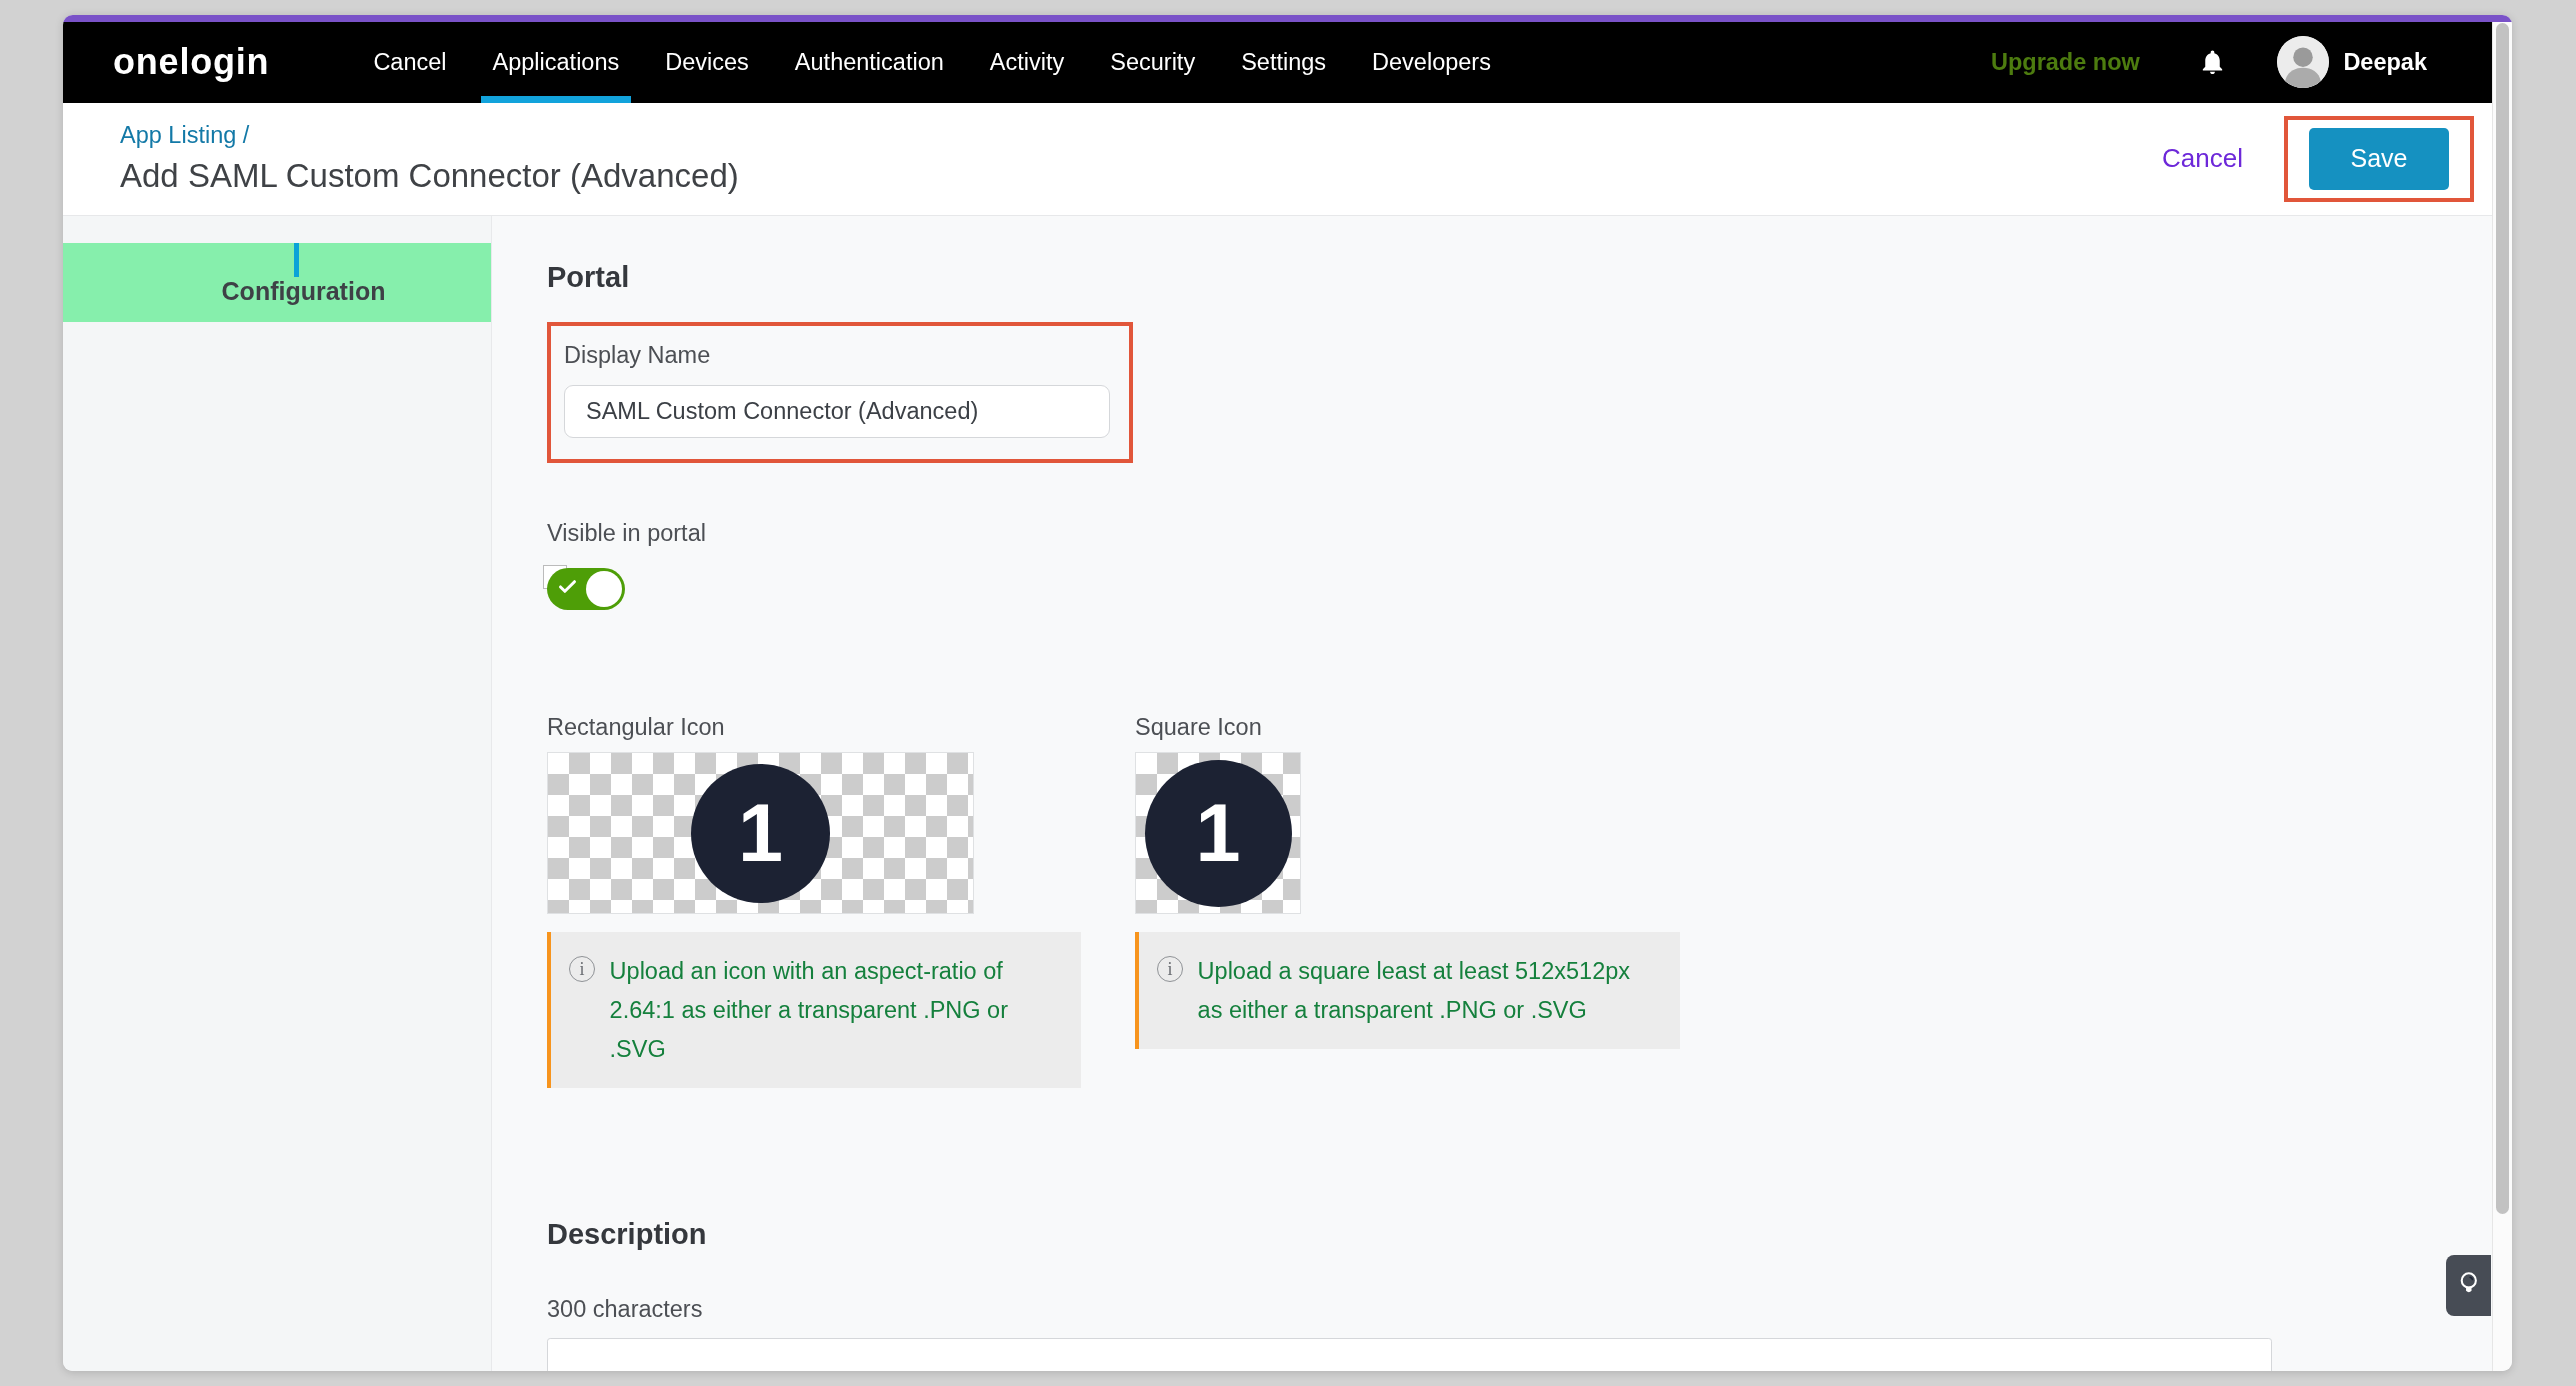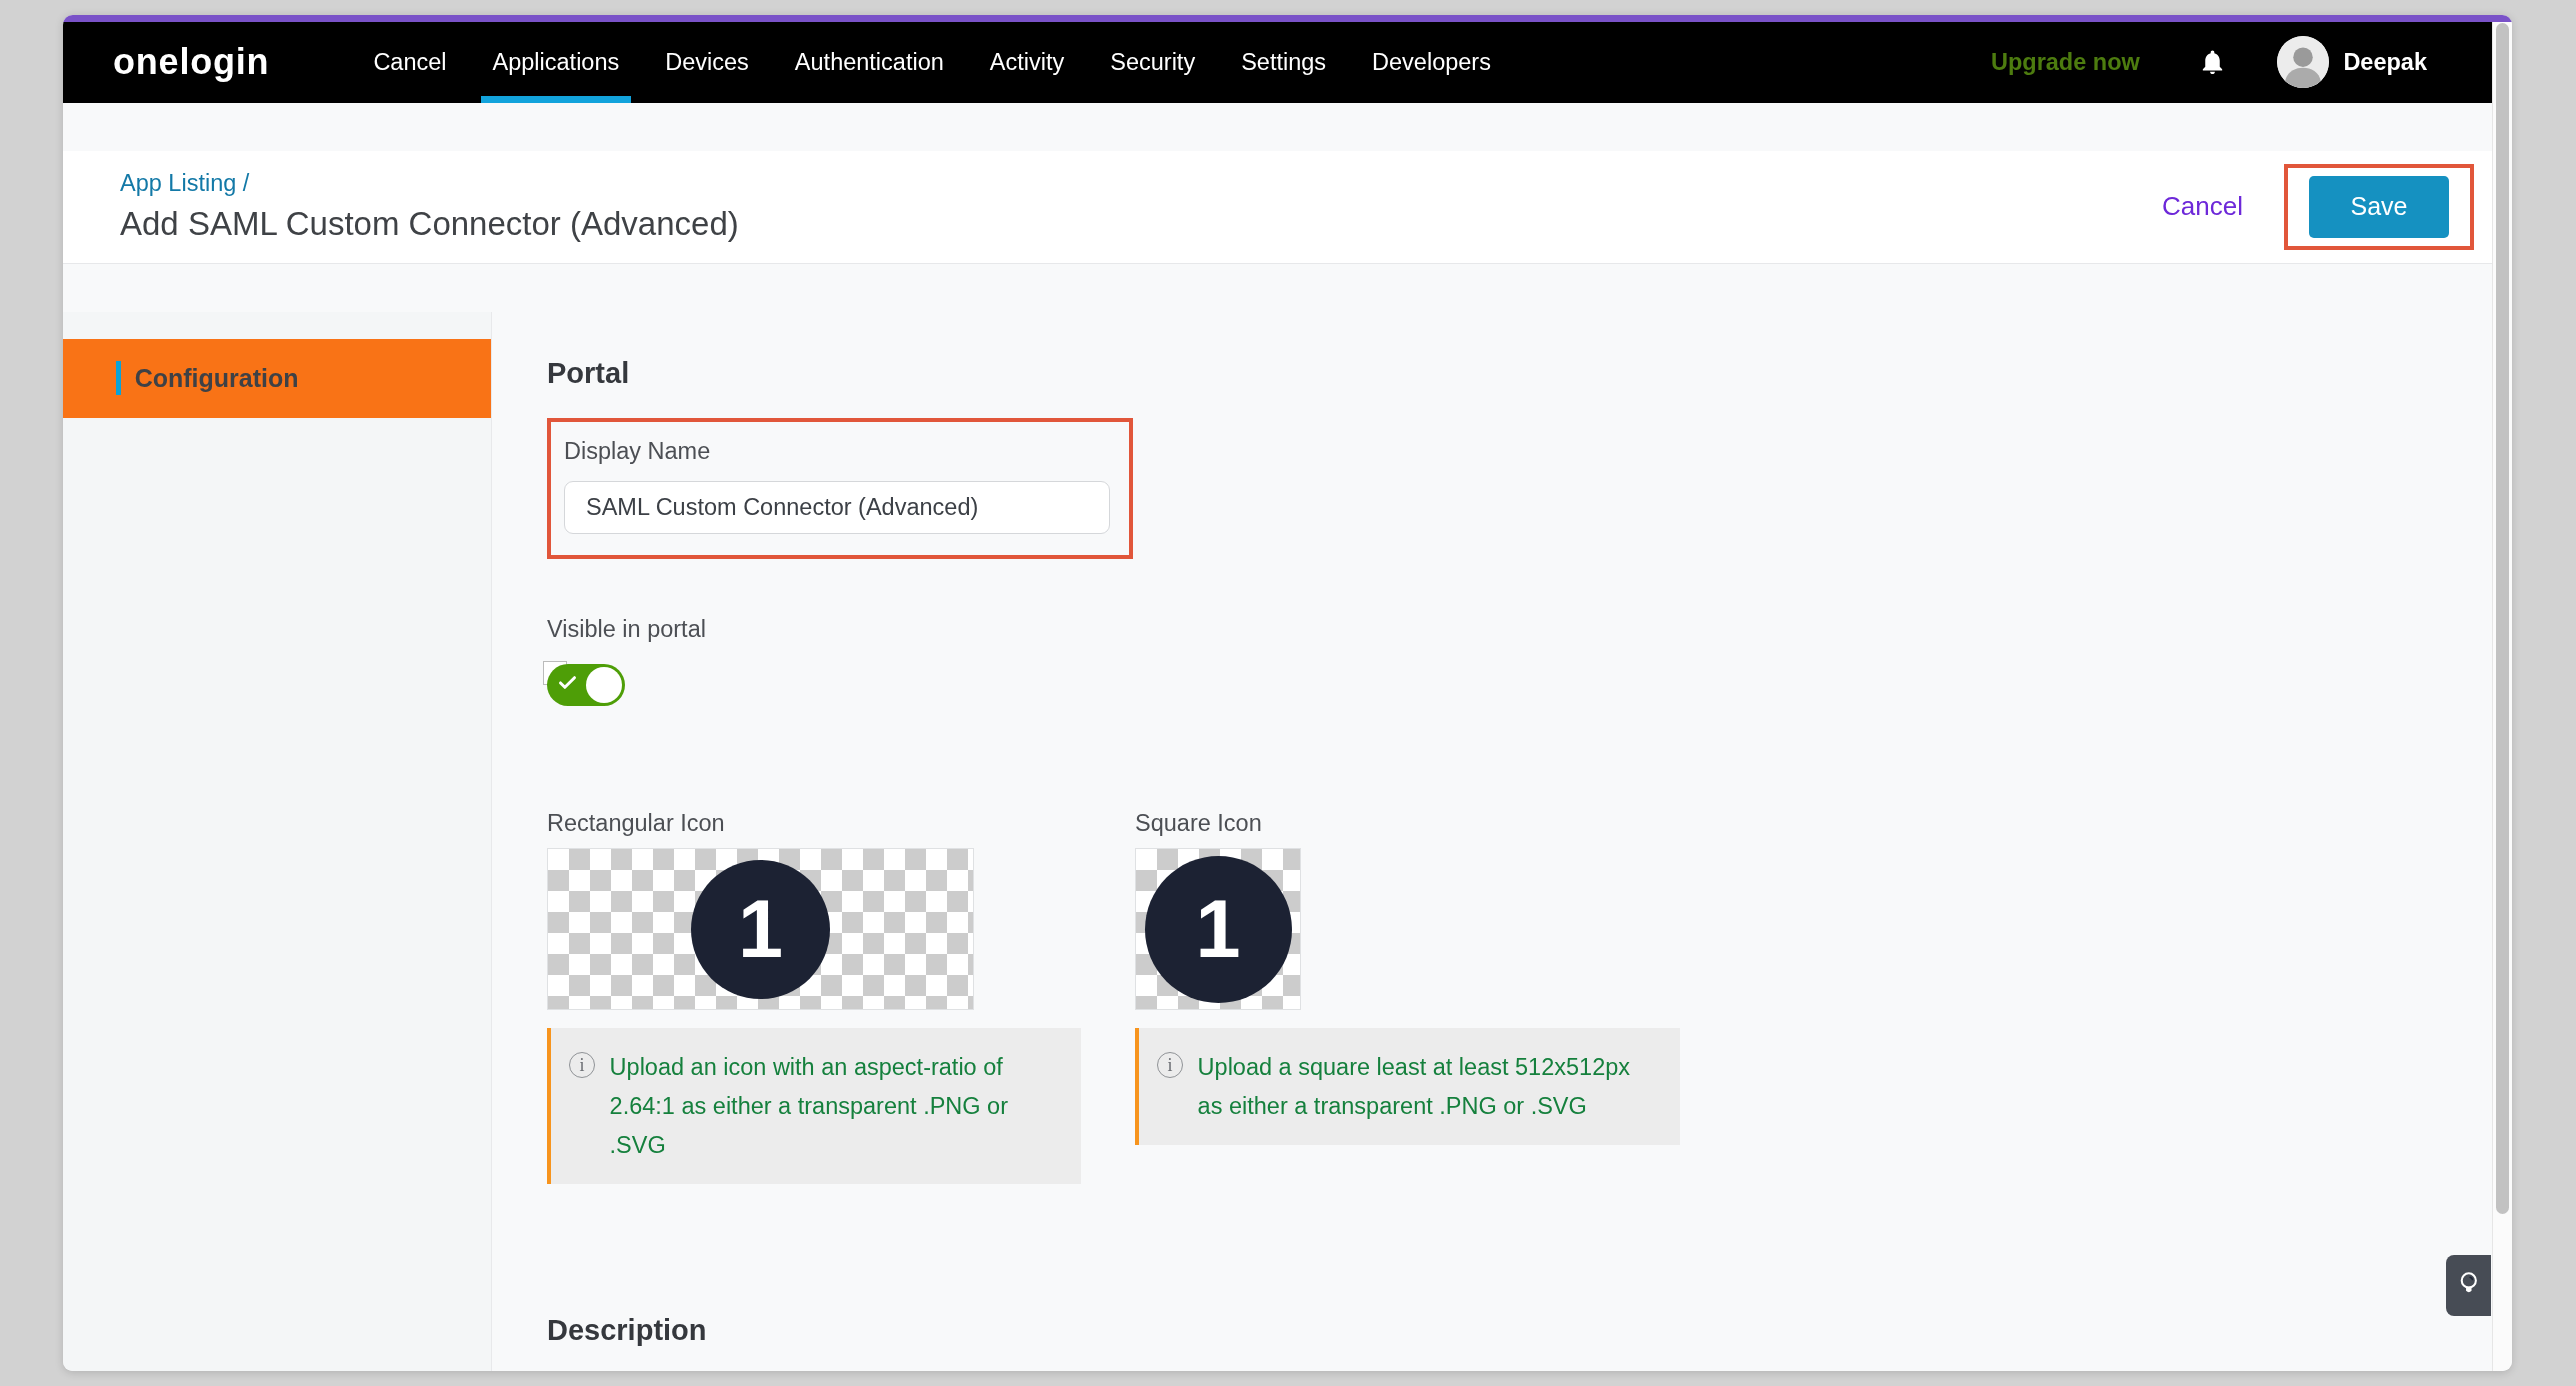--- a/index.html
+++ b/index.html
@@ -3,21 +3,21 @@
 <meta charset="utf-8">
 <style>
   * { margin:0; padding:0; box-sizing:border-box; }
   html,body { width:2576px; height:1386px; background:#d2d2d2; font-family:"Liberation Sans", sans-serif; overflow:hidden; }
 
   .page { position:absolute; left:63px; top:14.6px; width:2449px; height:1356px;
           border-radius:9.7px; overflow:hidden; background:#f8f9fa; display:flex; flex-direction:column;
           box-shadow:0 1.6px 8px rgba(0,0,0,.15); }
   .purple-strip { height:7.3px; background:#7a52c8; flex:0 0 auto; }
   .page-row { flex:1; display:flex; min-height:0; }
-  .content-col { width:2429px; display:flex; flex-direction:column; min-width:0;gap:48px; }
+  .content-col { width:2429px; display:flex; flex-direction:column; min-width:0; }
 
   
   .nav { height:81px; background:#000; display:flex; align-items:center; padding:0 0 0 50px; flex:0 0 auto; }
   .brand { color:#fff; font-size:36px; font-weight:700; letter-spacing:0.8px; margin-right:81px; cursor:pointer; }
   .nav-items { display:flex; height:100%; align-items:center; }
   .nav-item { position:relative; height:100%; display:flex; align-items:center; padding:0 23px; color:#fff; font-size:23.5px; cursor:pointer; }
   .nav-item.active::after { content:""; position:absolute; left:11.3px; right:11.3px; bottom:0; height:7.3px; background:#12a3dc; }
   .nav-right { margin-left:auto; display:flex; align-items:center; padding-right:65px; }
   .upgrade { color:#4d7c0f; font-weight:700; font-size:23.5px; margin-right:58px; cursor:pointer; }
   .bell { width:29px; height:32px; margin-right:50px; cursor:pointer; }
@@ -30,21 +30,21 @@
   .breadcrumb { color:#1379a7; font-size:23.5px; margin-bottom:8px; cursor:pointer; }
   .pg-title { color:#3f4246; font-size:33px; font-weight:400; }
   .header-actions { margin-left:auto; display:flex; align-items:center; padding-right:18px; }
   .cancel-link { color:#6d28d9; font-size:26px; margin-right:41px; cursor:pointer; }
   .save-annotation { border:4.9px solid #e1563a; padding:8px 21px; }
   .save-btn { width:140px; height:62px; background:#1591c1; color:#fff; font-size:25px; border:none; border-radius:4.9px; cursor:pointer; font-family:"Liberation Sans",sans-serif; }
 
   
   .body-row { flex:1; display:flex; min-height:0; }
   .sidebar { width:429px; background:#f4f6f7; border-right:0.8px solid #e8e9eb; padding-top:27px; flex:0 0 auto; }
-  .side-item { height:79px; background:#f97316; display:flex; align-items:center; padding-left:53px; cursor:pointer; }
+  .side-item { height:79px; background:#86efac; display:flex; align-items:center; padding-left:53px; cursor:pointer;flex-direction:column; }
   .side-item .bar { width:4.9px; height:34px; background:#0aa3d8; margin-right:13.8px; }
   .side-item .lbl { font-size:25px; font-weight:700; color:#3e4146; }
 
   .main { flex:1; background:#f8f9fa; padding:45px 0 0 55px; position:relative; overflow:hidden; }
 
   .h-portal, .h-desc { font-size:29px; font-weight:700; color:#35383d; }
 
   .dn-annotation { border:4px solid #e1563a; width:586px; margin-top:28px; padding:16px 13px 21px 13px; }
   .field-label { font-size:23.5px; color:#4c4f54; }
   .dn-input { margin-top:16px; width:546px; height:53px; background:#fff; border:1.6px solid #d5d7da; border-radius:9px;

